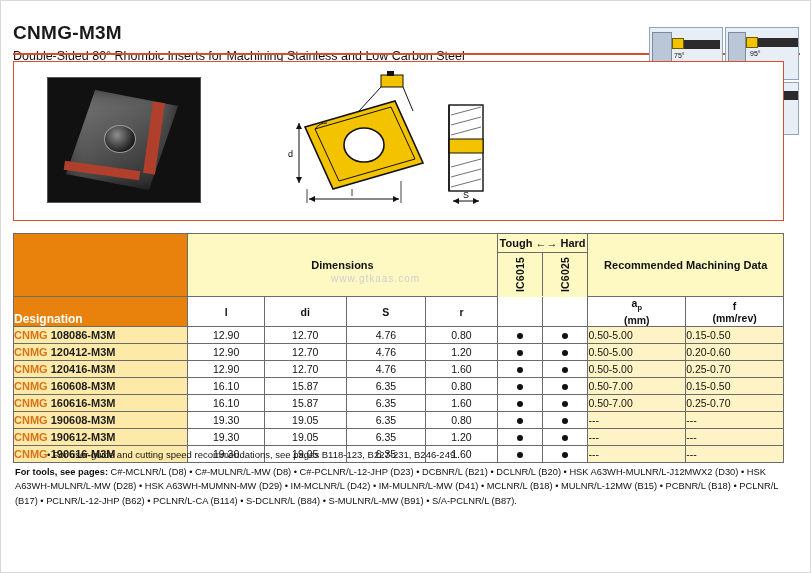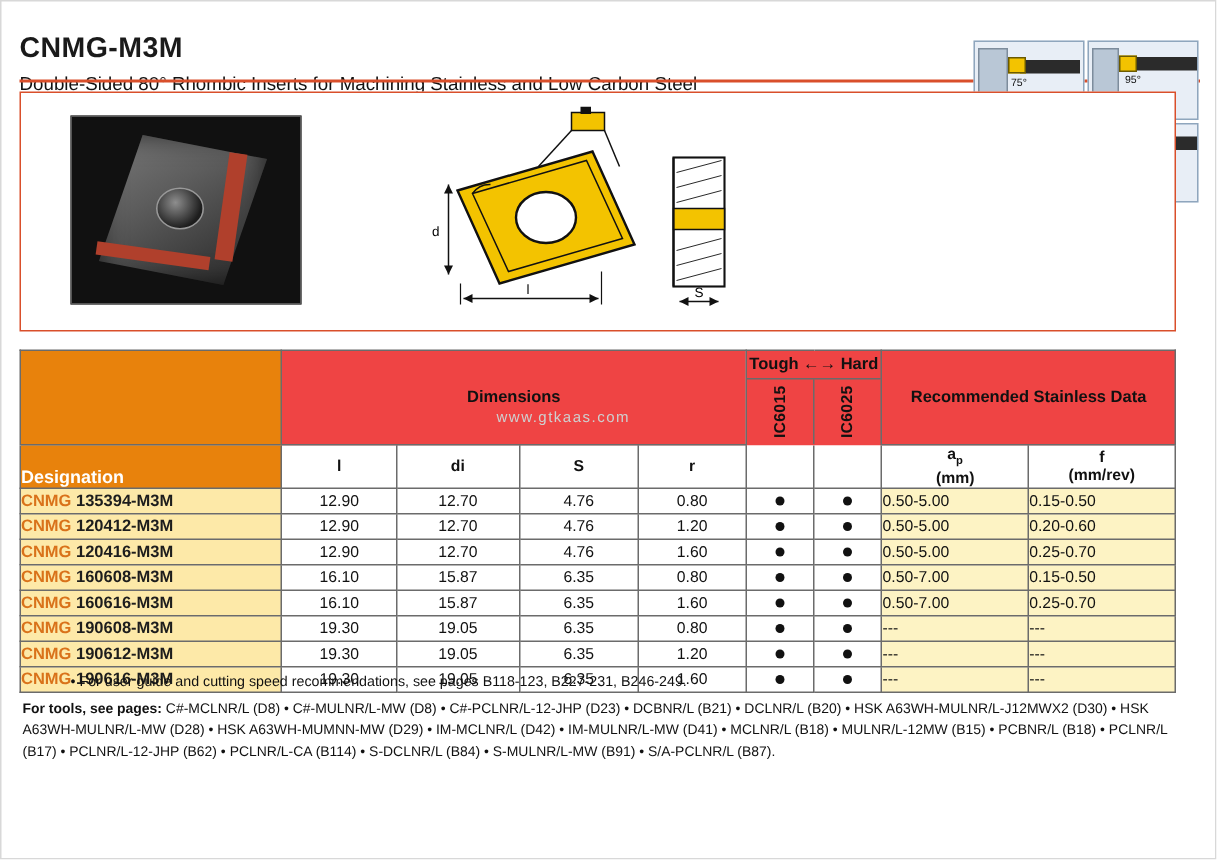--- a/index.html
+++ b/index.html
@@ -88,21 +88,21 @@
   .icons .cell .ang{position:absolute;font-size:7px;color:#111;}
 
   
   .tbl{
     position:absolute;left:12px;top:232px;width:771px;
     border-collapse:collapse;
     font-size:10.5px;
   }
   .tbl td,.tbl th{border:1px solid #6b6b6b;padding:0;}
   .hdr-orange{background:#e8820c;color:#fff;font-weight:bold;}
-  .grp-head{height:62px;text-align:center;font-weight:bold;font-size:11px;background:#ef4444;}
+  .grp-head{height:62px;text-align:center;font-weight:bold;font-size:11px;background:#fef9c3;}
   .sub-head{height:28px;text-align:center;font-weight:bold;font-size:10.5px;background:#fff;}
   .desig-cell{
     width:172px;background:#e8820c;color:#fff;font-weight:bold;font-size:12px;
     vertical-align:bottom;padding:0 0 4px 6px;
   }
   .vert{
     writing-mode:vertical-rl;transform:rotate(180deg);
     font-weight:bold;font-size:10.5px;letter-spacing:.2px;
   }
   .row-des{
@@ -232,21 +232,21 @@
           <div style="height:18px;line-height:18px;border-bottom:1px solid #6b6b6b;">Tough ←→ Hard</div>
           <div style="display:flex;height:43px;">
             <div style="flex:1;border-right:1px solid #6b6b6b;display:flex;align-items:center;justify-content:center;">
               <span class="vert">IC6015</span>
             </div>
             <div style="flex:1;display:flex;align-items:center;justify-content:center;">
               <span class="vert">IC6025</span>
             </div>
           </div>
         </td>
-        <td class="grp-head" colspan="2">Recommended  Stainless Data</td>
+        <td class="grp-head" colspan="2">Recommended  Machining Data</td>
       </tr>
 
       <tr>
         <td class="desig-cell">Designation</td>
         <td class="sub-head" style="width:75px;">l</td>
         <td class="sub-head" style="width:80px;">di</td>
         <td class="sub-head" style="width:78px;">S</td>
         <td class="sub-head" style="width:70px;">r</td>
         <td class="sub-head tough-col" style="border-top:none;"></td>
         <td class="sub-head tough-col" style="border-top:none;"></td>
@@ -256,21 +256,21 @@
           </div>
           <div style="line-height:12px;">(mm)</div>
         </td>
         <td class="sub-head" style="width:96px;">
           <div style="line-height:12px;">f</div>
           <div style="line-height:12px;">(mm/rev)</div>
         </td>
       </tr>
 
       <tr>
-        <td class="row-des"><span>CNMG</span><span class="blk"> 135394-M3M</span></td>
+        <td class="row-des"><span>CNMG</span><span class="blk"> 108086-M3M</span></td>
         <td class="num">12.90</td>
         <td class="num">12.70</td>
         <td class="num">4.76</td>
         <td class="num">0.80</td>
         <td class="dot-cell"><span class="dot"></span></td>
         <td class="dot-cell"><span class="dot"></span></td>
         <td class="rec">0.50-5.00</td>
         <td class="rec">0.15-0.50</td>
       </tr>
       <tr>

